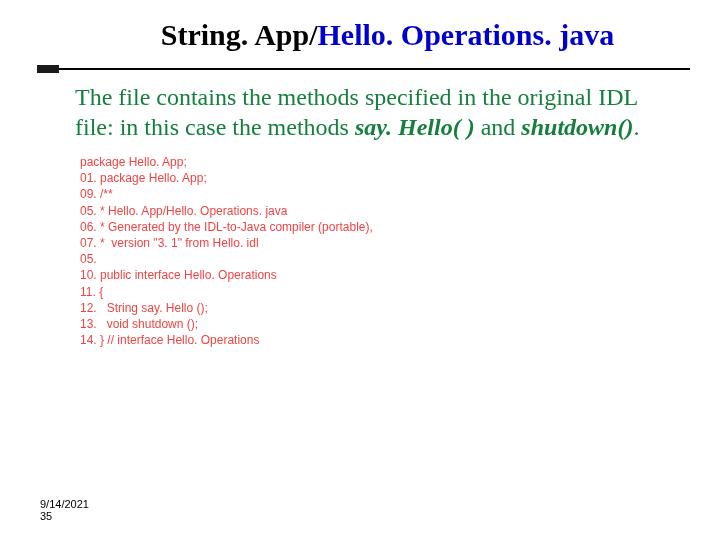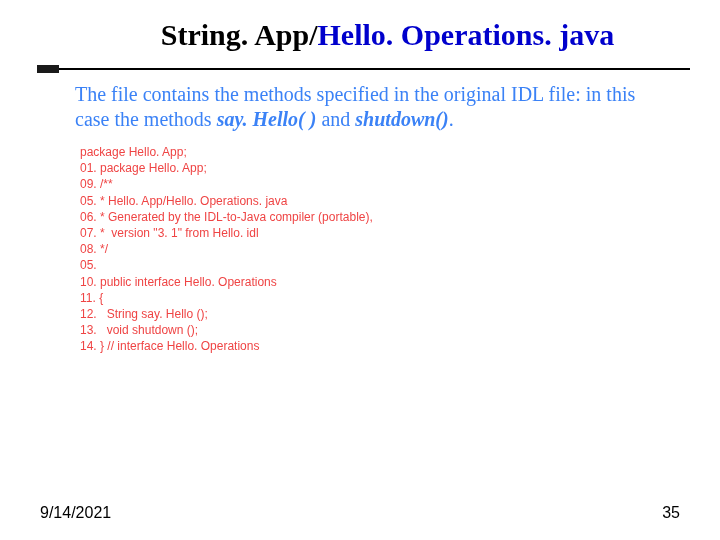--- a/index.html
+++ b/index.html
@@ -36,46 +36,47 @@
   }
   .divider-box {
     position: absolute;
     left: 0;
     top: -1px;
     width: 22px;
     height: 8px;
     background: #1a1a1a;
   }
   .desc {
-    font-size: 20px;
-    color: #3b82f6;
+    font-size: 24px;
+    color: #15803d;
     line-height: 1.25;
     margin-left: 20px;
     margin-right: 10px;
     margin-bottom: 12px;
   }
   .desc .bi { font-style: italic; font-weight: bold; }
   .code {
     font-family: Arial, Helvetica, sans-serif;
     font-size: 12px;
     color: #ef4444;
     line-height: 1.35;
     margin-left: 25px;
   }
   .code-line { white-space: pre; }
   .footer {
     position: absolute;
     left: 40px;
     right: 40px;
     bottom: 18px;
     font-family: Arial, Helvetica, sans-serif;
-    font-size: 16px;
+    font-size: 11px;
     color: #000;
     display: flex;
     justify-content: space-between;
+    flex-direction: column;
   }
 </style>
 </head>
 <body>
 
 <div class="title">
   <span>String. App/</span><span class="blue">Hello. Operations. java</span>
 </div>
 
 <div class="divider-wrap">
@@ -87,21 +88,20 @@
   <span>The file contains the methods specified in the original IDL file: in this case the methods </span><span class="bi">say. Hello( )</span><span> and </span><span class="bi">shutdown()</span><span>.</span>
 </div>
 
 <div class="code">
   <div class="code-line">package Hello. App;</div>
   <div class="code-line">01. package Hello. App;</div>
   <div class="code-line">09. /**</div>
   <div class="code-line">05. * Hello. App/Hello. Operations. java</div>
   <div class="code-line">06. * Generated by the IDL-to-Java compiler (portable),</div>
   <div class="code-line">07. *  version "3. 1" from Hello. idl</div>
-  <div class="code-line">08. */</div>
   <div class="code-line">05.</div>
   <div class="code-line">10. public interface Hello. Operations</div>
   <div class="code-line">11. {</div>
   <div class="code-line">12.   String say. Hello ();</div>
   <div class="code-line">13.   void shutdown ();</div>
   <div class="code-line">14. } // interface Hello. Operations</div>
 </div>
 
 <div class="footer">
   <span>9/14/2021</span>

